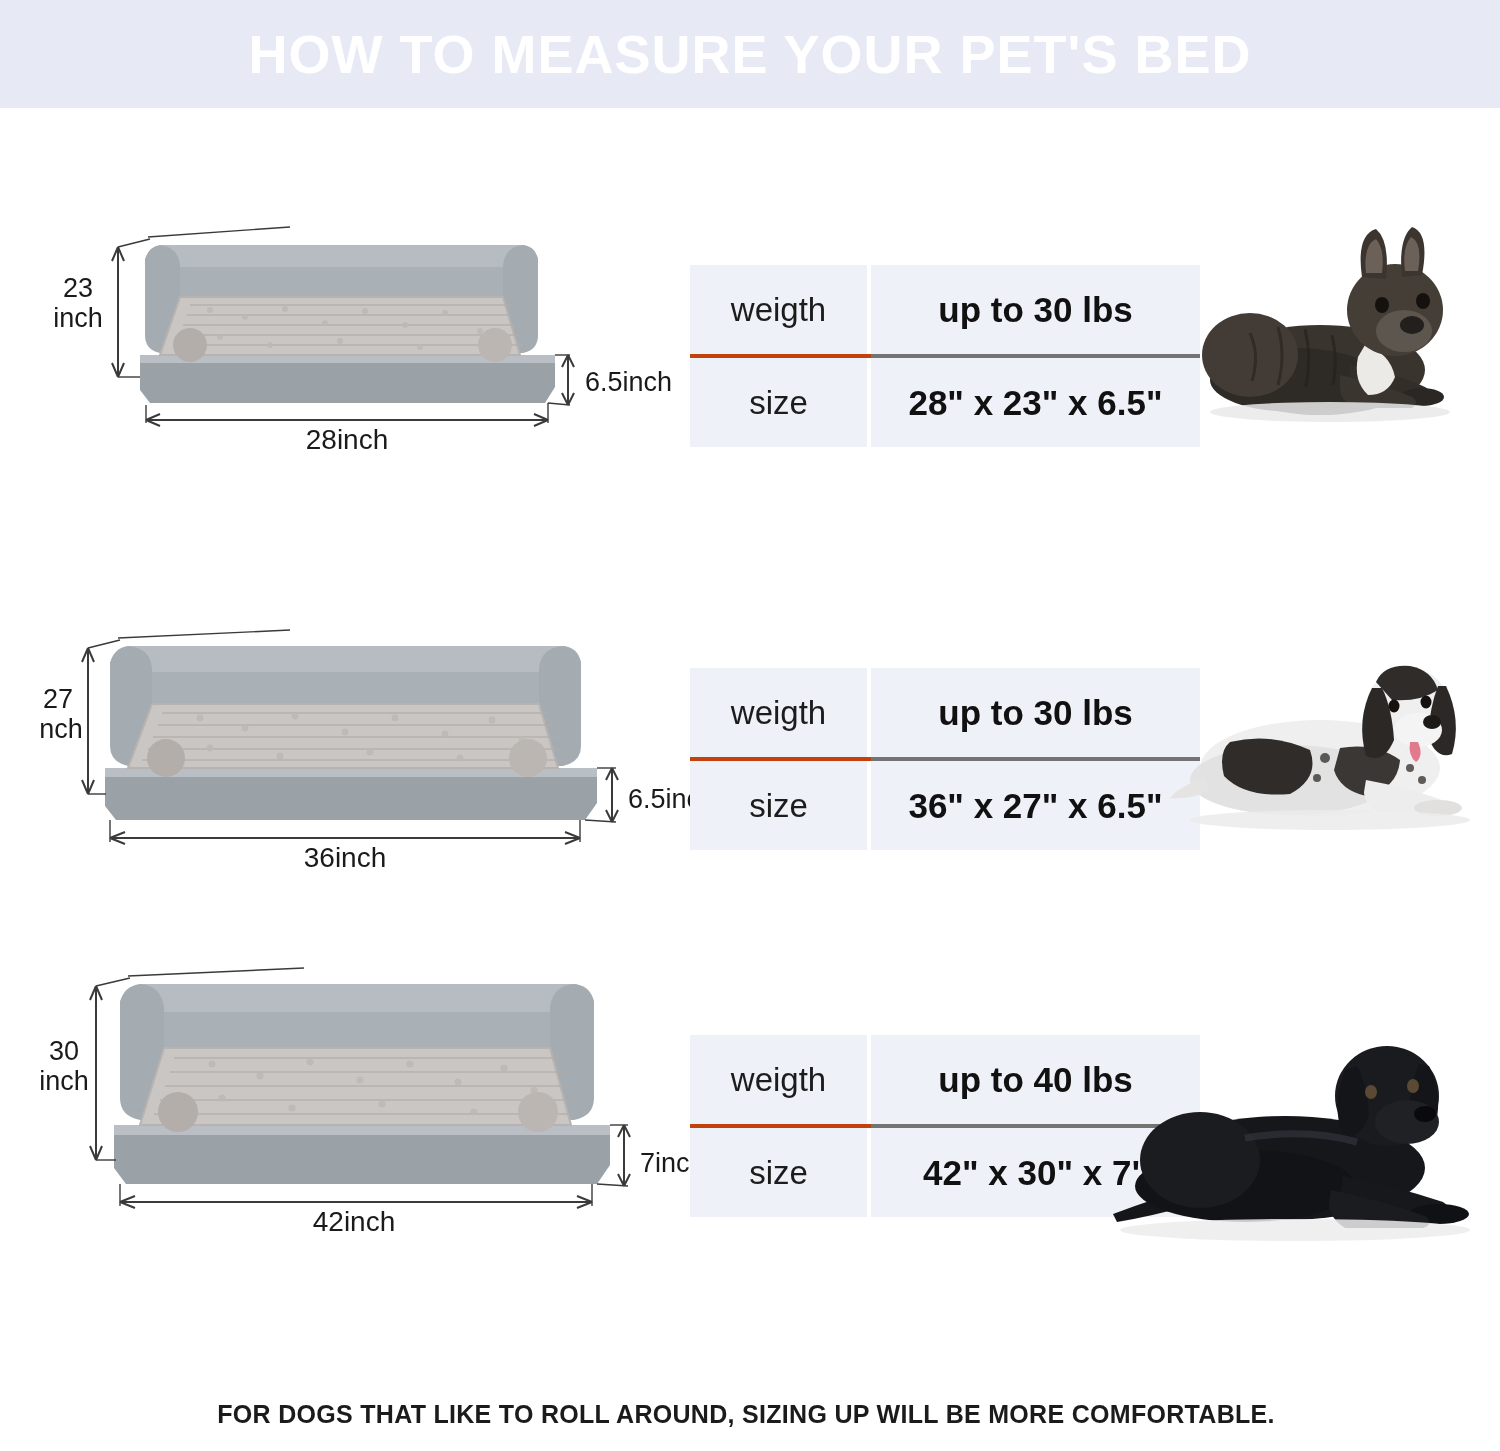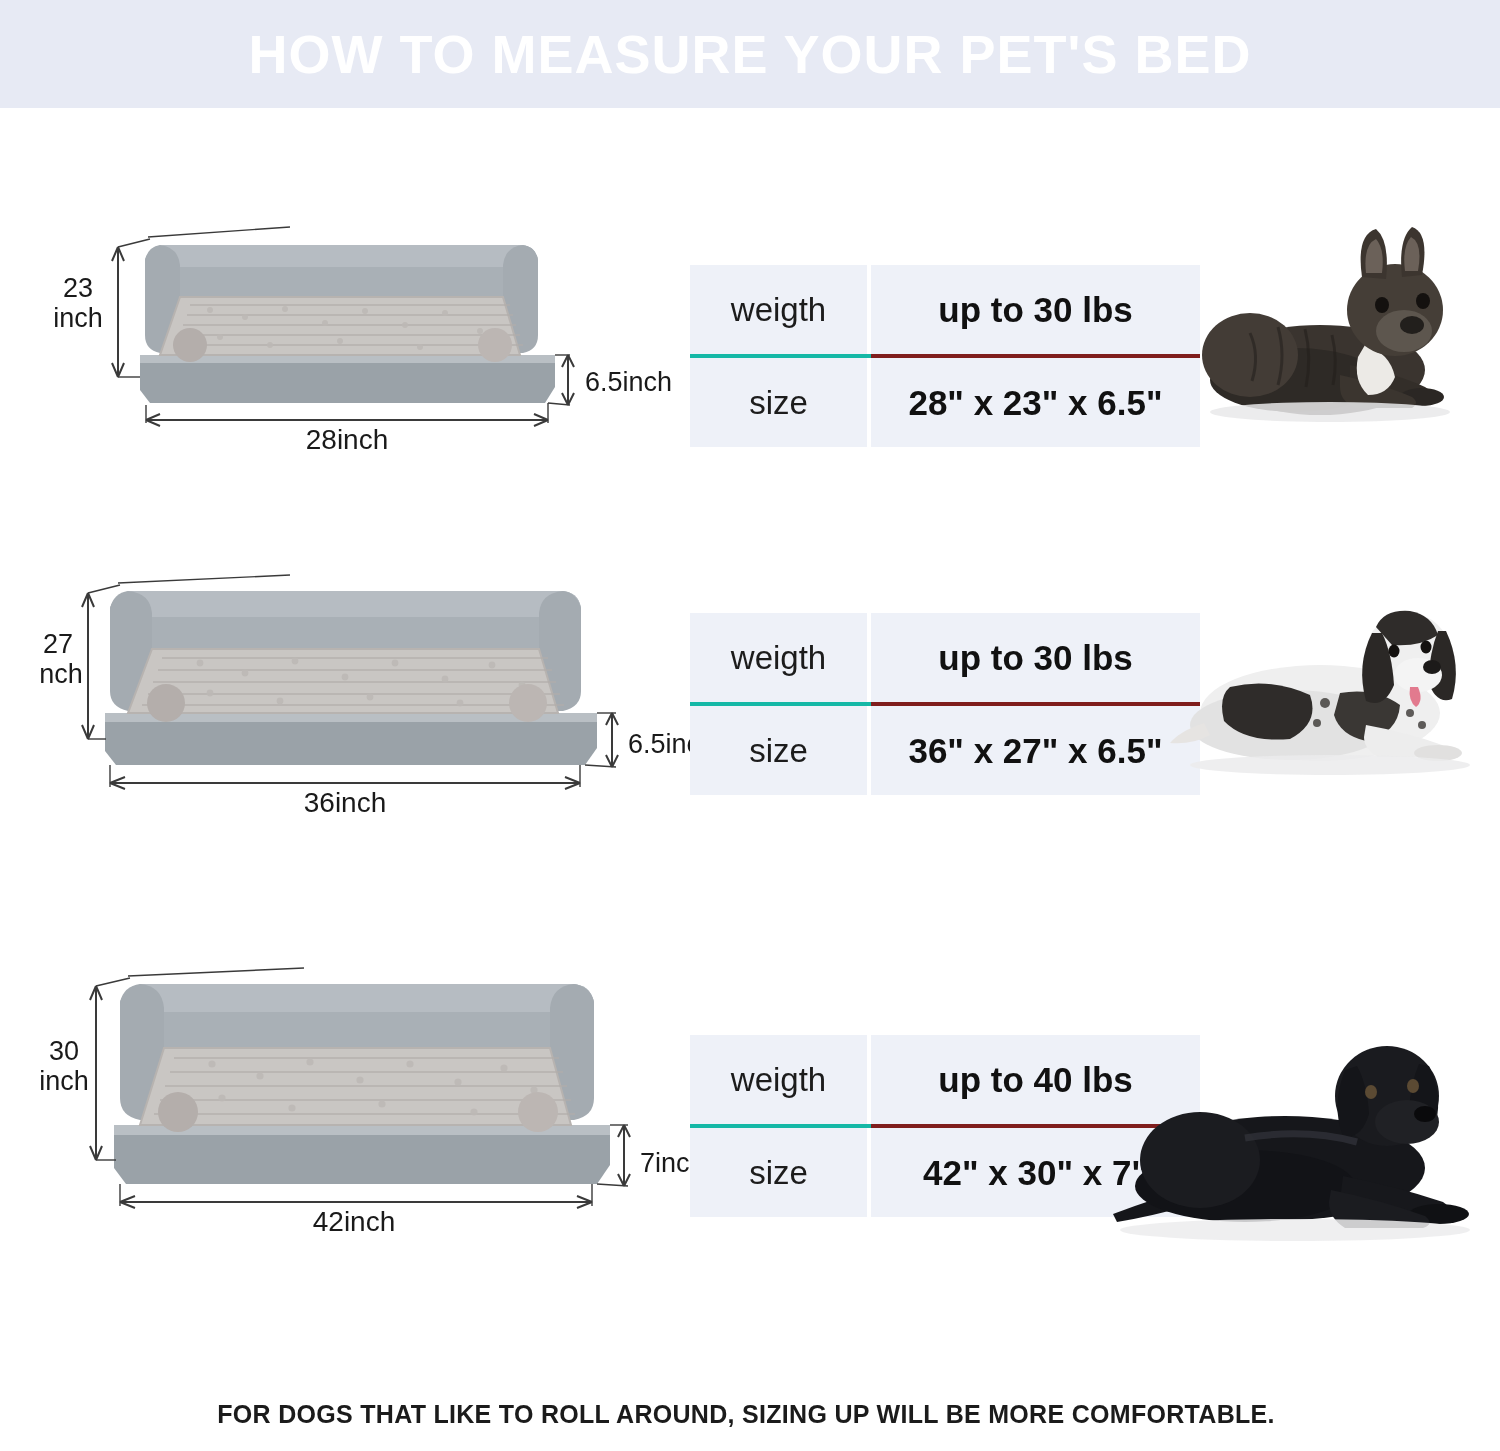--- a/index.html
+++ b/index.html
@@ -37,21 +37,21 @@
   }
 
   
   .row {
     position: absolute;
     left: 0;
     width: 1500px;
     height: 390px;
   }
   #row-0 { top: 205px; padding-left: 37px; }
-  #row-1 { top: 553px; }
+  #row-1 { top: 608px; }
   #row-2 { top: 950px; }
 
   
   .bed-block {
     position: absolute;
     left: 40px;
     top: 0;
     width: 640px;
     height: 330px;
   }
@@ -66,29 +66,29 @@
     border-collapse: collapse;
   }
   .spec-table tr { height: 91px; }
   .spec-label {
     width: 175px;
     background: #eef1f8;
     text-align: center;
     font-size: 33px;
     color: #1c1c1c;
     font-weight: normal;
-    border-bottom: 4px solid #14b8a6;
+    border-bottom: 4px solid #c2410c;
   }
   .spec-value {
     background: #eef1f8;
     text-align: center;
     font-size: 35px;
     color: #111111;
     font-weight: bold;
-    border-bottom: 4px solid #7f1d1d;
+    border-bottom: 4px solid #737373;
     border-left: 4px solid #ffffff;
     white-space: nowrap;
   }
   .spec-table tr:last-child .spec-label,
   .spec-table tr:last-child .spec-value { border-bottom: none; }
 
   
   .dog-block {
     position: absolute;
     top: 0;

